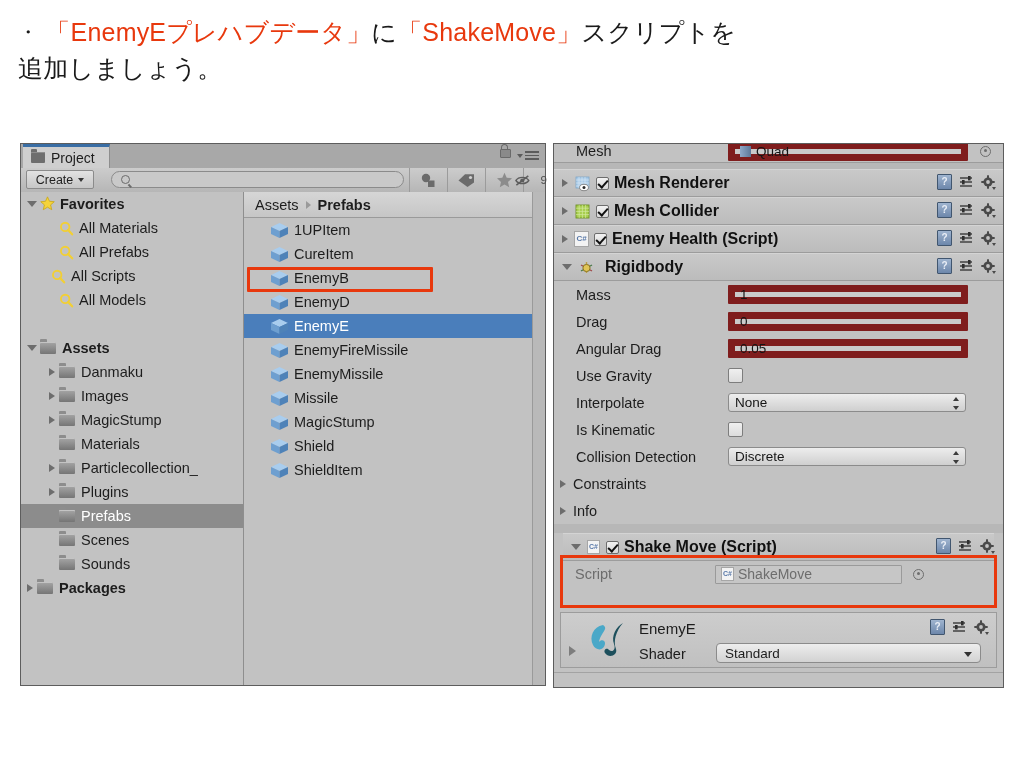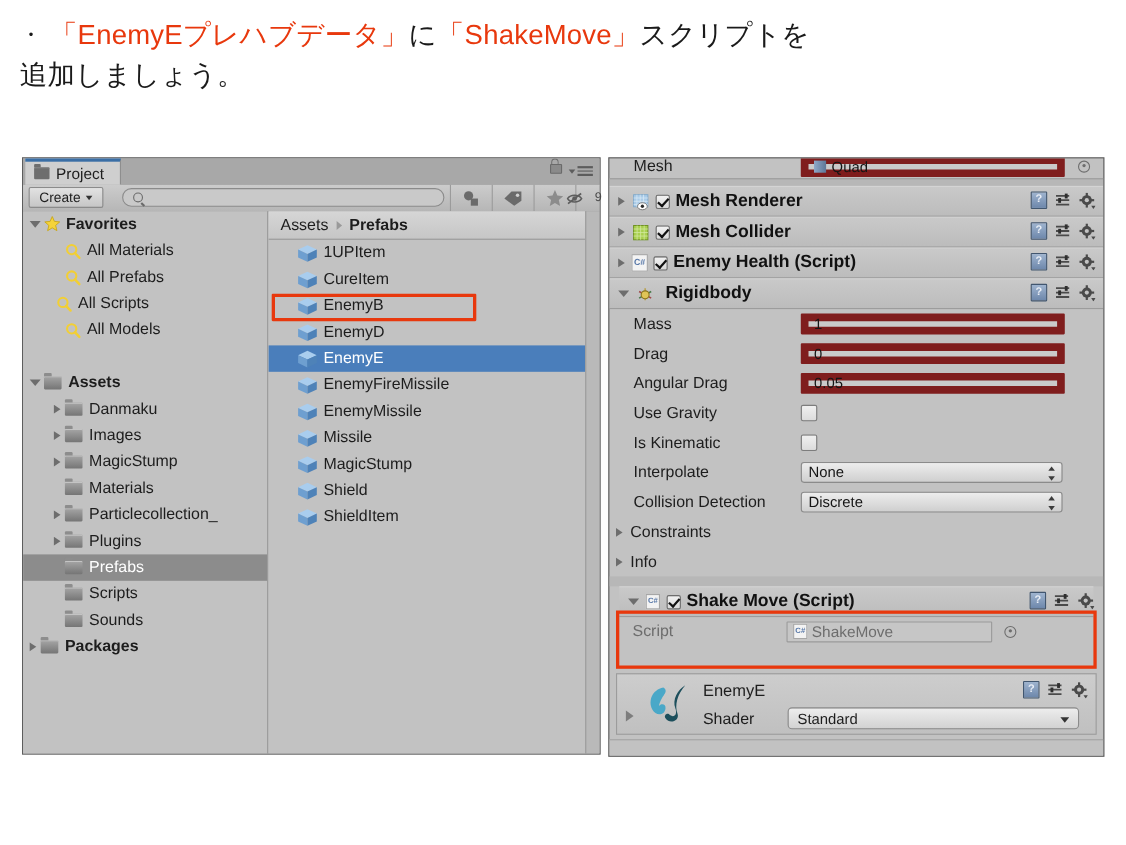--- a/index.html
+++ b/index.html
@@ -424,21 +424,21 @@
           <span class="">Plugins</span>
         </div>
         <div class="trow sel" style="padding-left:28px">
           <span class="tri blank"></span>
           <span class="fld"></span>
           <span class="">Prefabs</span>
         </div>
         <div class="trow" style="padding-left:28px">
           <span class="tri blank"></span>
           <span class="fld"></span>
-          <span class="">Scripts</span>
+          <span class="">Scenes</span>
         </div>
         <div class="trow" style="padding-left:28px">
           <span class="tri blank"></span>
           <span class="fld"></span>
           <span class="">Sounds</span>
         </div>
         <div class="trow" style="padding-left:6px">
           <span class="tri"></span>
           <span class="fld"></span>
           <span class="bold">Packages</span>
@@ -690,32 +690,32 @@
           <span class="plabel">Angular Drag</span>
           <span class="pfield" style="width:240px">
             <span>0.05</span>
           </span>
         </div>
         <div class="prop">
           <span class="plabel">Use Gravity</span>
           <span class="pcheck"></span>
         </div>
         <div class="prop">
-          <span class="plabel">Is Kinematic</span>
-          <span class="pcheck"></span>
-        </div>
-        <div class="prop">
           <span class="plabel">Interpolate</span>
           <span class="pdrop" style="width:238px">
             <span>None</span>
             <span class="updown">
               <i class="u"></i>
               <i class="d"></i>
             </span>
           </span>
+        </div>
+        <div class="prop">
+          <span class="plabel">Is Kinematic</span>
+          <span class="pcheck"></span>
         </div>
         <div class="prop">
           <span class="plabel">Collision Detection</span>
           <span class="pdrop" style="width:238px">
             <span>Discrete</span>
             <span class="updown">
               <i class="u"></i>
               <i class="d"></i>
             </span>
           </span>

